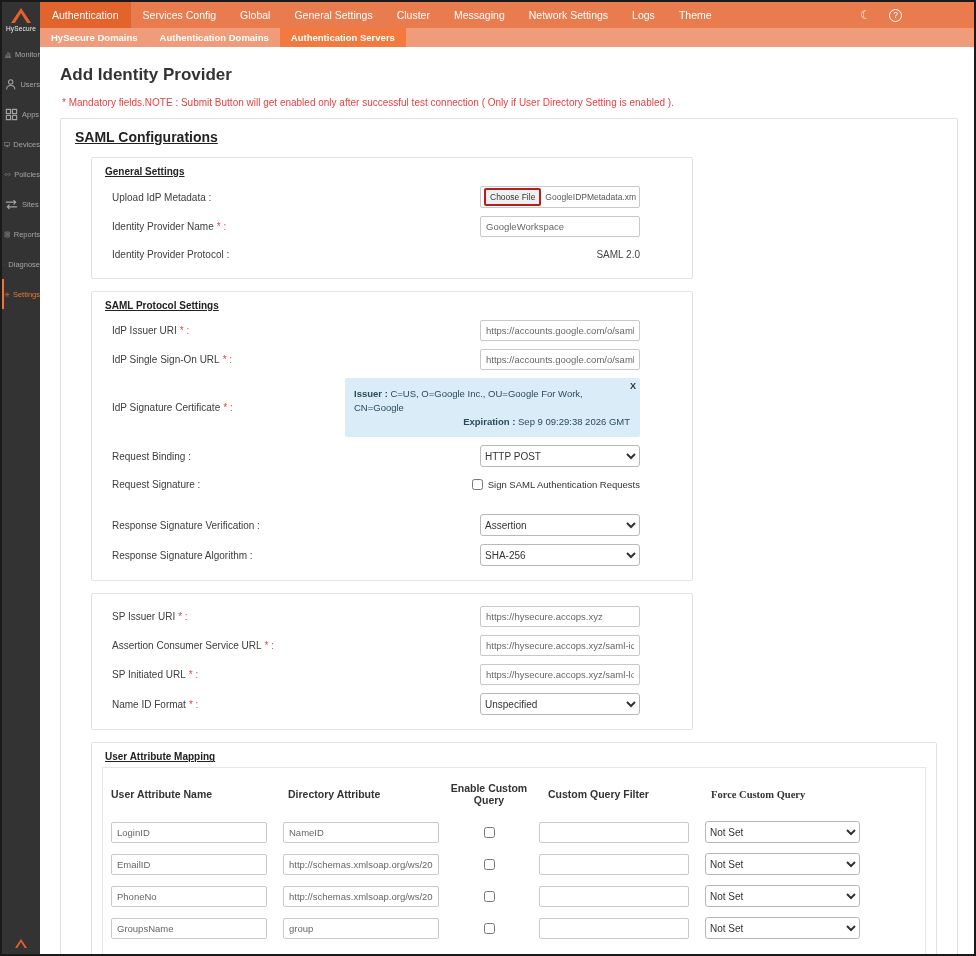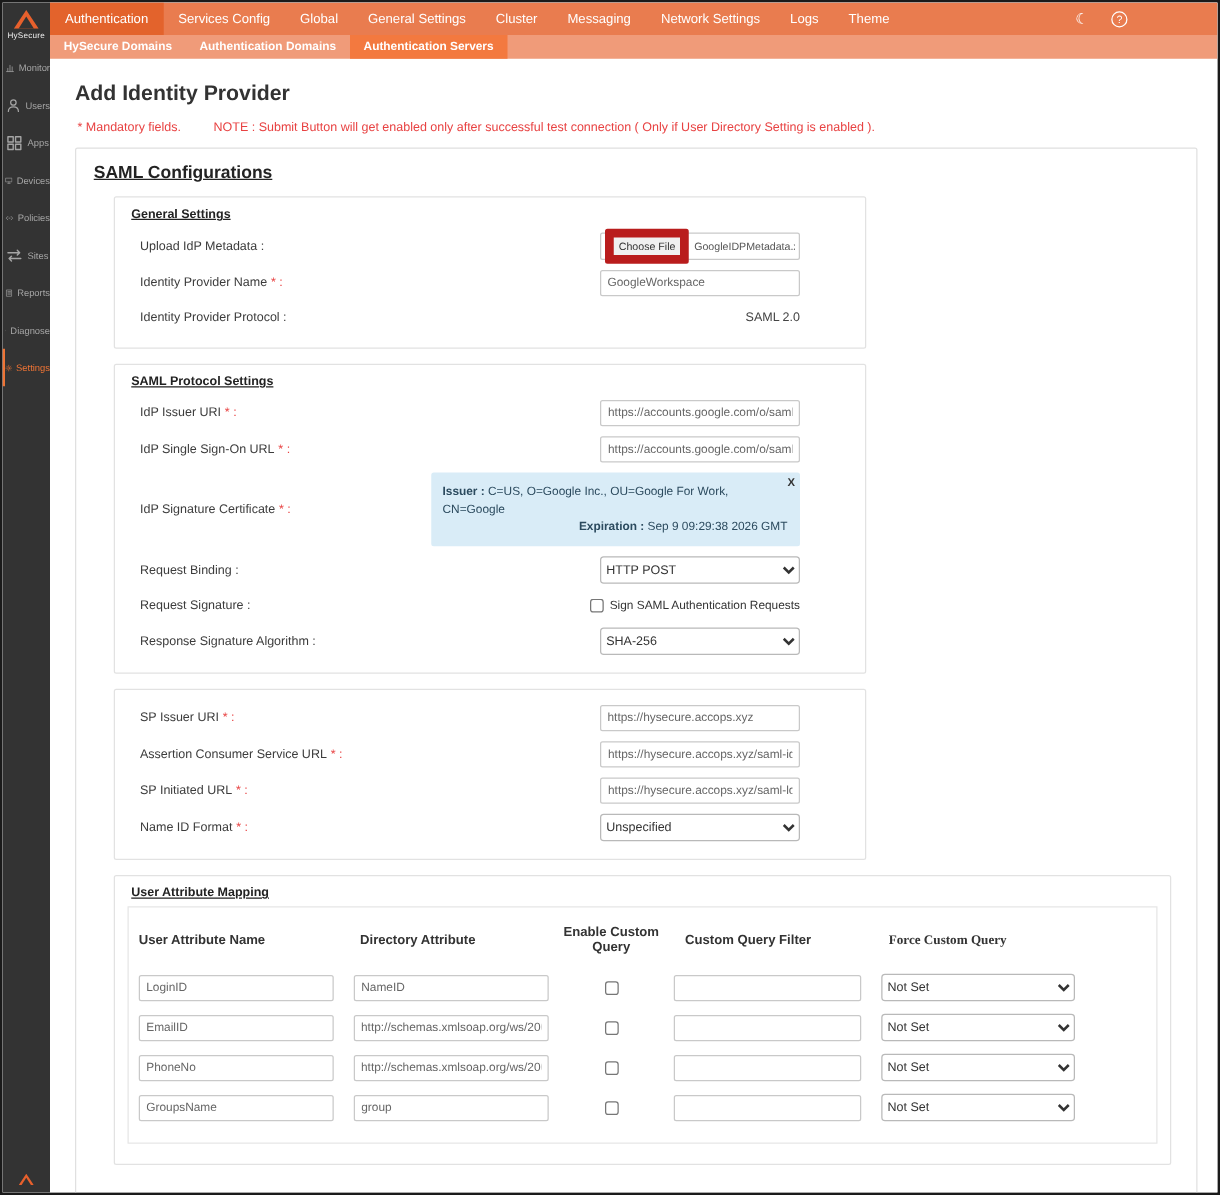--- a/index.html
+++ b/index.html
@@ -26,41 +26,41 @@
   .moon { font-size:12px; cursor:pointer; line-height:1; }
   .help { width:13px; height:13px; border:1px solid #fff; border-radius:50%; display:flex; align-items:center; justify-content:center; font-size:8.5px; cursor:pointer; }
 
   .nav2 { height:19px; background:#f09b79; display:flex; align-items:stretch; font-size:9.5px; color:#fff; font-weight:600; flex-shrink:0; }
   .nav2 .tab { display:flex; align-items:center; padding:0 11px; cursor:pointer; }
   .nav2 .tab.active { background:#f3793f; }
 
   .content { flex:1; padding:10px 16px 8px 20px; overflow:hidden; }
   .page-title { font-size:17px; font-weight:700; color:#333; margin:8px 0 12px; }
   .note { font-size:10px; color:#e84242; margin:0 0 10px 2px; white-space:nowrap; }
-  .note .n1 { margin-right:26px; }
+  .note .n1 { }
 
   .form-box { border:1px solid #e0e0e0; border-radius:2px; padding:10px 14px 12px; }
   .section-label { font-size:14px; font-weight:700; text-decoration:underline; color:#222; margin:0 0 12px; }
 
   .panel { border:1px solid #e2e2e2; border-radius:2px; width:602px; margin:0 0 12px 16px; padding:8px 0 10px; }
   .panel.wide { width:846px; }
   .panel-heading { font-size:10px; font-weight:700; text-decoration:underline; color:#222; margin:0 0 5px 13px; }
 
   .frow { display:flex; align-items:center; padding:4px 52px 4px 20px; min-height:27px; }
   .flabel { font-size:10px; color:#3c3c3c; display:flex; align-items:center; gap:3px; }
   .req { color:#e84242; }
   .fctrl { margin-left:auto; }
   .ftext { height:21px; border:1px solid #c9c9c9; border-radius:2px; font-size:9.5px; color:#666; padding:0 5px; font-family:inherit; background:#fff; }
   .ftext:disabled { background:#efefef; border-color:#ddd; }
   .w160{width:160px} .w156{width:156px} .w155{width:155px} .w150{width:150px}
   .fselect { height:22px; border:1px solid #b9b9b9; border-radius:3px; font-size:10px; color:#333; background:#fff; font-family:inherit; }
   .static-val { width:160px; text-align:right; font-size:10px; color:#444; }
 
   .filebox { width:160px; height:22px; border:1px solid #c9c9c9; border-radius:2px; display:flex; align-items:center; gap:4px; padding:1px 3px; background:#fff; }
-  .filebtn { font-size:8.5px; border:7px solid #b91c1c; background:#f0f0f0; border-radius:2px; padding:2px 4px; white-space:nowrap; color:#333; cursor:pointer; }
+  .filebtn { font-size:8.5px; border:2px solid #b91c1c; background:#f0f0f0; border-radius:2px; padding:2px 4px; white-space:nowrap; color:#333; cursor:pointer; }
   .filename { font-size:8.5px; color:#555; white-space:nowrap; overflow:hidden; }
 
   .certrow { align-items:center; }
   .certbox { position:relative; width:295px; margin-left:auto; background:#d9ecf7; padding:9px 10px 9px 9px; font-size:9.5px; color:#2b4a5e; border-radius:2px; line-height:1.45; }
   .certbox .line2 { text-align:right; }
   .certx { position:absolute; top:2px; right:4px; font-size:9px; font-weight:700; color:#333; cursor:pointer; }
 
   .cbrow { margin-left:auto; display:flex; align-items:center; gap:5px; font-size:9.5px; color:#333; white-space:nowrap; }
   .cb { width:11px; height:11px; cursor:pointer; }
   .mt12 { margin-top:12px; }
@@ -251,20 +251,26 @@
           </div>
           <div class="frow">
             <label class="flabel">
                 <span>Request Signature :</span>
               </label>
             <div class="cbrow">
               <input type="checkbox" class="cb" style="">
               <span>Sign SAML Authentication Requests</span>
             </div>
           </div>
+          <div class="frow mt12">
+            <label class="flabel">
+                <span>Response Signature Verification :</span>
+              </label>
+            <select class="fctrl fselect w160"><option>Assertion</option></select>
+          </div>
           <div class="frow">
             <label class="flabel">
                 <span>Response Signature Algorithm :</span>
               </label>
             <select class="fctrl fselect w160"><option>SHA-256</option></select>
           </div>
         </div>
 
         <div class="panel">
           <div class="frow">

